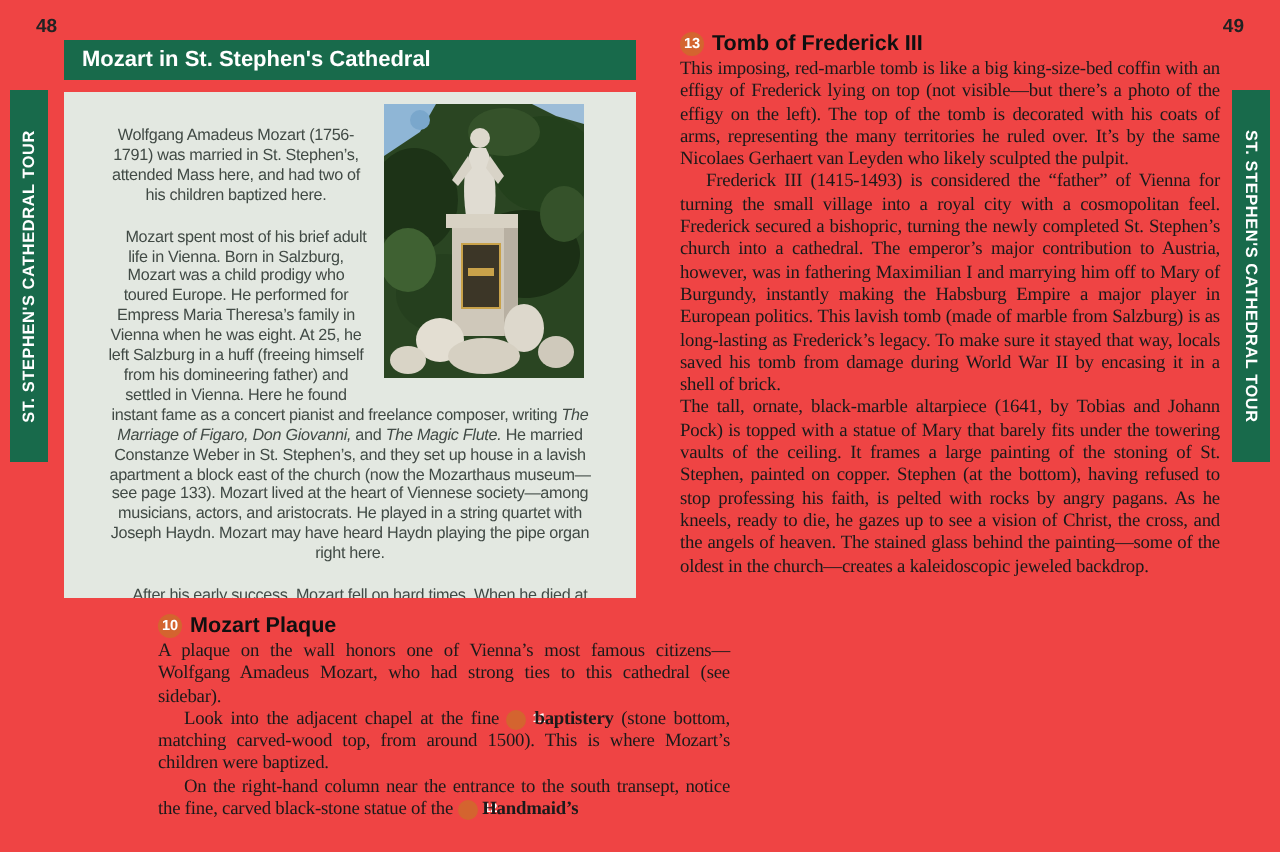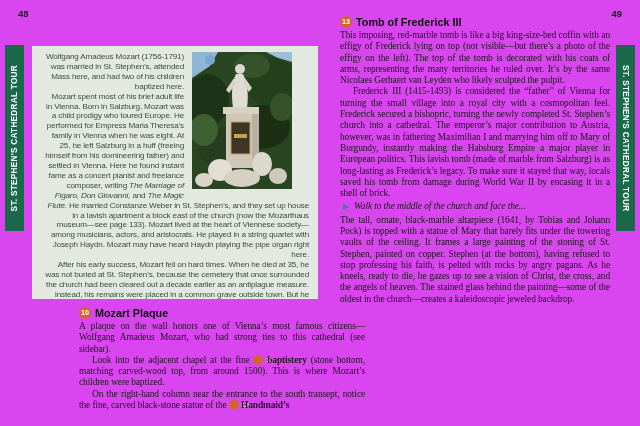--- a/index.html
+++ b/index.html
@@ -1,16 +1,16 @@
 <!DOCTYPE html>
 <html style="--accent-green: #186a4b; --sidebar-bg: #e3e8e1; --stop-number-orange: #d4642f; --bullet-arrow-blue: #3d7a9e;"><head>
 <meta charset="utf-8">
 <style>
   html,body{margin:0;padding:0;background:#ffffff;}
-  .spread{position:relative;width:640px;height:426px;background:#d946ef;overflow:hidden;
+  .spread{position:relative;width:640px;height:426px;background:#ef4444;overflow:hidden;
           font-family:"Liberation Serif",serif;color:#1a1a1a;}
   .page-num{position:absolute;top:8px;font-family:"Liberation Sans",sans-serif;
             font-weight:bold;font-size:9.5px;color:#222;}
   .page-num.pn-left{left:18px;}
   .page-num.pn-right{right:18px;margin-left:48px;}
 
   .edge-tab{position:absolute;top:45px;width:19px;height:186px;
             background:var(--accent-green,#186a4b);display:flex;align-items:center;justify-content:center;}
   .edge-tab.tab-left{left:5px;}
   .edge-tab.tab-right{right:5px;}
@@ -19,21 +19,21 @@
   .edge-tab.tab-left span{transform:rotate(180deg);}
 
   .header-bar{position:absolute;left:32px;top:20px;width:286px;height:20px;box-sizing:border-box;
               background:var(--accent-green,#186a4b);color:#fff;display:flex;align-items:center;
               padding-left:9px;font-family:"Liberation Sans",sans-serif;font-weight:bold;font-size:11px;}
 
   .sidebar-box{position:absolute;left:32px;top:46px;width:286px;height:253px;box-sizing:border-box;
                background:var(--sidebar-bg,#e3e8e1);padding:6px 9px 4px 9px;overflow:hidden;
                font-family:"Liberation Sans",sans-serif;font-size:8.1px;line-height:9.9px;
                letter-spacing:-0.15px;color:#414a45;}
-  .sidebar-box p{margin:0;text-align:right;}
+  .sidebar-box p{margin:11px;text-align:center;}
   .sidebar-box p.indent{text-indent:10px;}
 
   .photo{float:right;width:100px;height:137px;margin:0 17px 4px 8px;display:block;}
 
   .blocks-left{position:absolute;left:32px;top:302px;width:286px;margin-left:47px;}
   .blocks-right{position:absolute;left:340px;top:11px;width:270px;}
 
   .para{margin:0;text-align:justify;font-size:9.4px;line-height:11.3px;letter-spacing:-0.1px;color:#1a1a1a;}
   .para.indent{text-indent:13px;}
 
@@ -60,20 +60,23 @@
   <div class="page-num pn-left">48</div>
   <div class="page-num pn-right">49</div>
 
   <div class="edge-tab tab-left">
     <span>ST. STEPHEN'S CATHEDRAL TOUR</span>
   </div>
   <div class="edge-tab tab-right">
     <span>ST. STEPHEN'S CATHEDRAL TOUR</span>
   </div>
 
+  <div class="header-bar">
+    <span>Mozart in St. Stephen's Cathedral</span>
+  </div>
 
   <div class="sidebar-box" id="sidebar-box">
     <svg class="photo" viewBox="0 0 100 137" xmlns="http://www.w3.org/2000/svg" preserveAspectRatio="none">
       <rect x="0" y="0" width="100" height="137" fill="#2a4522"></rect>
       <ellipse cx="15" cy="48" rx="22" ry="26" fill="#1d3317"></ellipse>
       <ellipse cx="80" cy="30" rx="26" ry="24" fill="#23401c"></ellipse>
       <ellipse cx="70" cy="75" rx="28" ry="22" fill="#1b2f15"></ellipse>
       <ellipse cx="30" cy="95" rx="24" ry="20" fill="#253f1e"></ellipse>
       <ellipse cx="60" cy="14" rx="18" ry="12" fill="#35522a"></ellipse>
       <ellipse cx="12" cy="78" rx="14" ry="16" fill="#3f6132"></ellipse>
@@ -113,20 +116,16 @@
       <p class="para indent">Look into the adjacent chapel at the fine <span class="circ">11</span> <b>baptistery</b> (stone bottom, matching carved-wood top, from around 1500). This is where Mozart’s children were baptized.</p>
       <p class="para indent">On the right-hand column near the entrance to the south transept, notice the fine, carved black-stone statue of the <span class="circ">12</span> <b>Handmaid’s</b></p>
     </div>
   <div class="blocks-right" id="blocks-right">
       <div class="heading">
         <span class="circ circ-lg">13</span>
         <span>Tomb of Frederick III</span>
       </div>
       <p class="para">This imposing, red-marble tomb is like a big king-size-bed coffin with an effigy of Frederick lying on top (not visible—but there’s a photo of the effigy on the left). The top of the tomb is decorated with his coats of arms, representing the many territories he ruled over. It’s by the same Nicolaes Gerhaert van Leyden who likely sculpted the pulpit.</p>
       <p class="para indent">Frederick III (1415-1493) is considered the “father” of Vienna for turning the small village into a royal city with a cosmopolitan feel. Frederick secured a bishopric, turning the newly completed St. Stephen’s church into a cathedral. The emperor’s major contribution to Austria, however, was in fathering Maximilian I and marrying him off to Mary of Burgundy, instantly making the Habsburg Empire a major player in European politics. This lavish tomb (made of marble from Salzburg) is as long-lasting as Frederick’s legacy. To make sure it stayed that way, locals saved his tomb from damage during World War II by encasing it in a shell of brick.</p>
-      <div class="bullet">
-        <span class="arrow"></span>
-        <span class="btext">Walk to the middle of the church and face the...</span>
-      </div>
       <p class="para">The tall, ornate, black-marble altarpiece (1641, by Tobias and Johann Pock) is topped with a statue of Mary that barely fits under the towering vaults of the ceiling. It frames a large painting of the stoning of St. Stephen, painted on copper. Stephen (at the bottom), having refused to stop professing his faith, is pelted with rocks by angry pagans. As he kneels, ready to die, he gazes up to see a vision of Christ, the cross, and the angels of heaven. The stained glass behind the painting—some of the oldest in the church—creates a kaleidoscopic jeweled backdrop.</p>
     </div>
 
 </div>
 
 </body></html>

